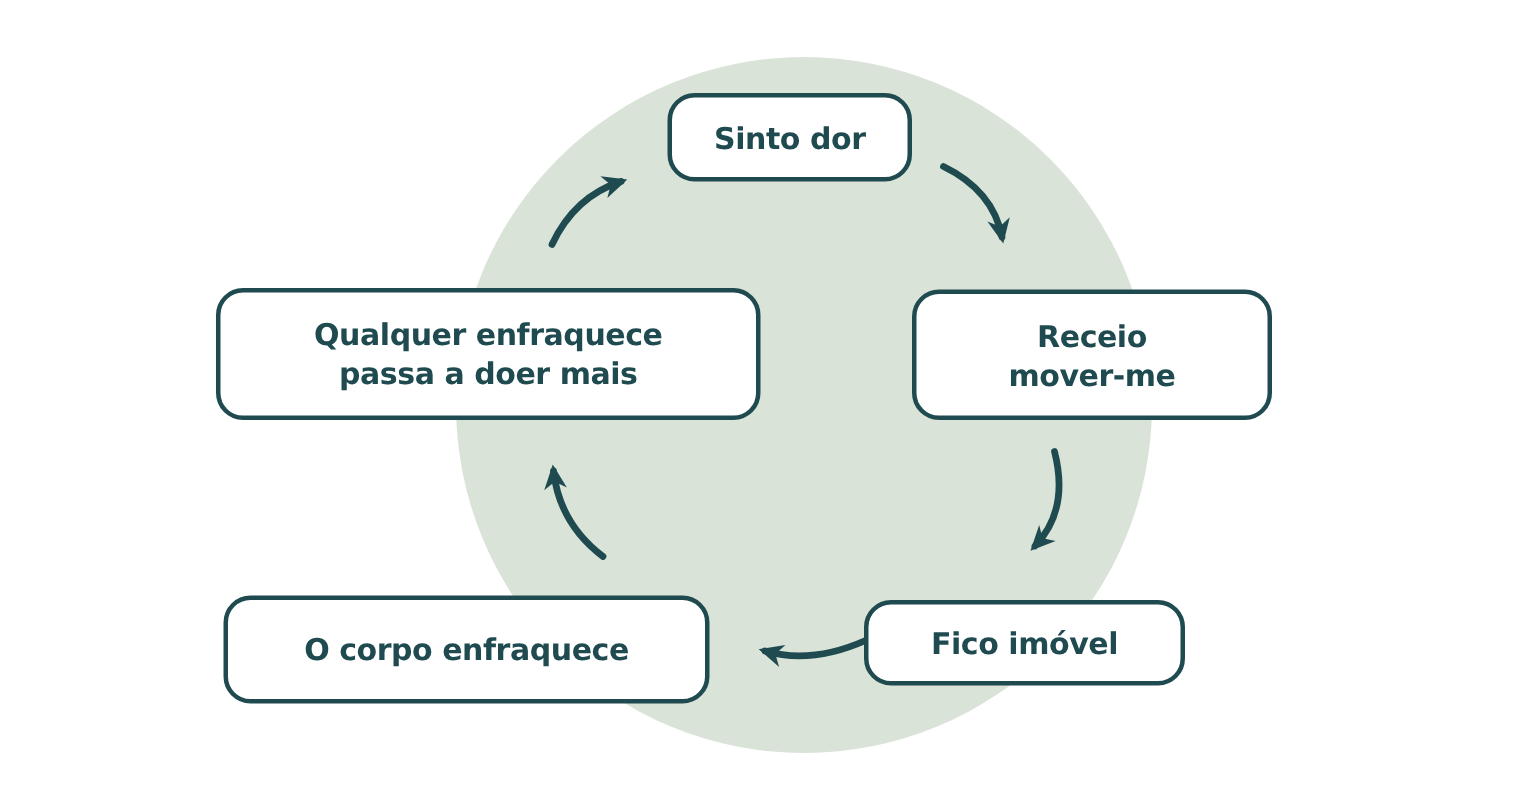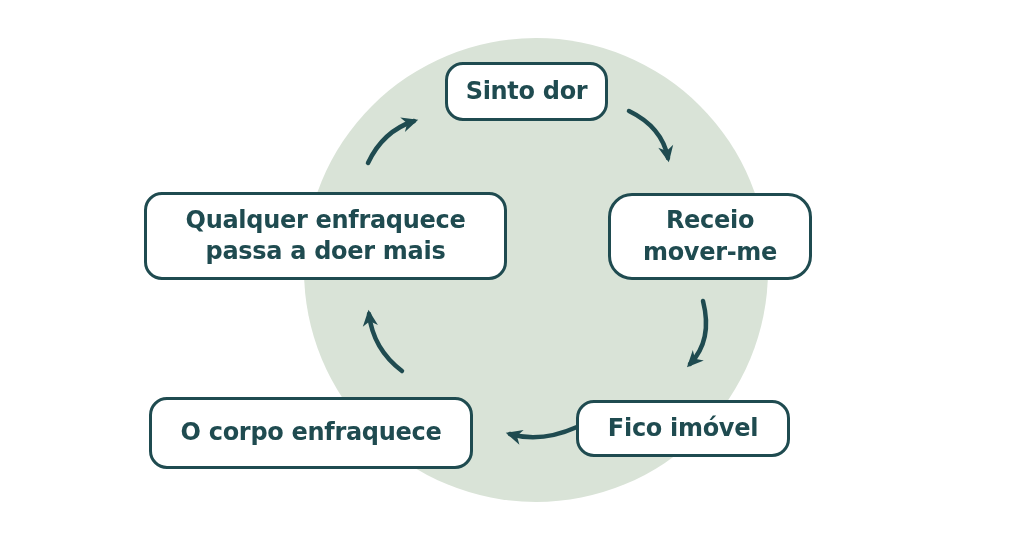--- a/index.html
+++ b/index.html
@@ -46,27 +46,27 @@
     border-radius: 18px;
     display: flex;
     align-items: center;
     justify-content: center;
     text-align: center;
     padding: 2px 10px;
   }
   .node-label {
     color: var(--teal);
     font-weight: 700;
-    font-size: 24px;
+    font-size: 20px;
     line-height: 1.3;
     letter-spacing: -0.3px;
     white-space: pre-line;
   }
   .node-sinto    { left: 445px; top:  62px; width: 163px; height: 59px; }
-  .node-receio   { left: 608px; top: 193px; width: 204px; height: 87px; border-radius: 24px; }
+  .node-receio   { left: 608px; top: 193px; width: 240px; height: 87px; }
   .node-fico     { left: 576px; top: 400px; width: 214px; height: 57px; }
   .node-corpo    { left: 149px; top: 397px; width: 324px; height: 72px; }
   .node-qualquer { left: 144px; top: 192px; width: 363px; height: 88px; }
 </style>
 </head>
 <body>
 
 <div class="stage">
 
   <div class="bg-circle"></div>

